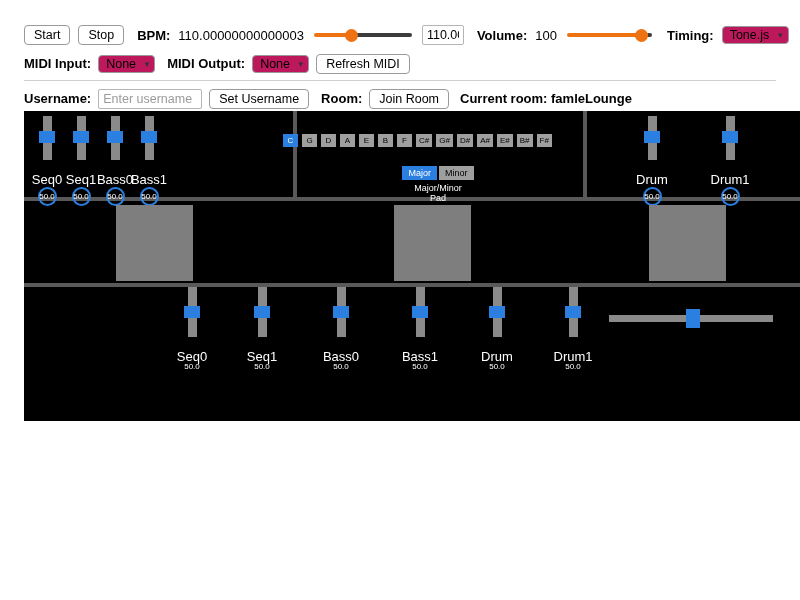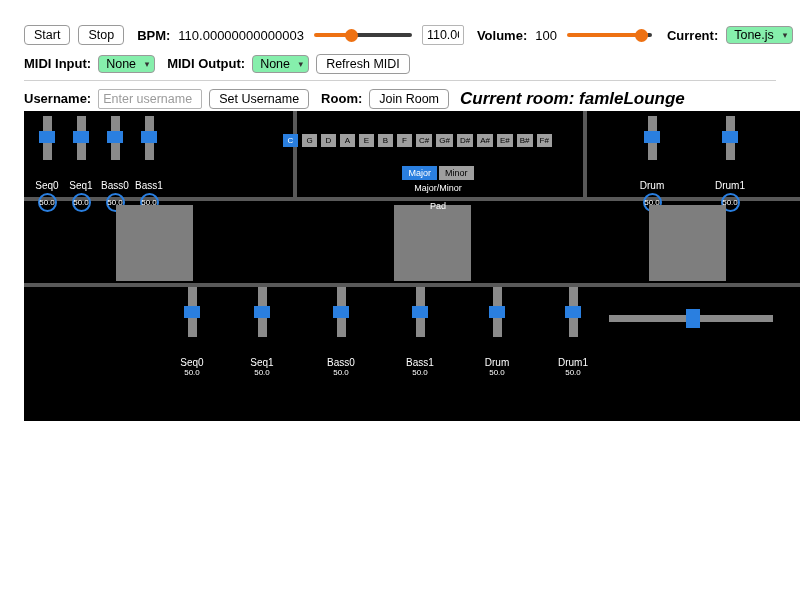--- a/index.html
+++ b/index.html
@@ -15,41 +15,41 @@
   #row2{margin-top:7px;height:21px;gap:7px;}
   #row3{height:23px;gap:7px;}
   hr.sep{border:none;border-top:1px solid #d0d0d0;margin:6px 0;}
   .lbl{font-weight:bold;white-space:nowrap;}
   .val{white-space:nowrap;}
   button{font-family:inherit;font-size:12.5px;color:#000;background:#fff;border:1px solid #9a9a9a;border-radius:4px;padding:2px 9px;white-space:nowrap;}
   input[type=text]{font-family:inherit;font-size:12.5px;border:1px solid #b5b5b5;border-radius:2px;padding:2px 4px;}
   input[type=text]::placeholder{color:#9b9b9b;}
   .selwrap{position:relative;display:inline-block;}
   .selwrap::after{content:"▾";position:absolute;right:6px;top:50%;transform:translateY(-55%);font-size:9px;color:#333;pointer-events:none;}
-  select{-webkit-appearance:none;appearance:none;font-family:inherit;font-size:12.5px;color:#000;background:#86efac;border:1px solid #9a9a9a;border-radius:4px;padding:1px 18px 1px 7px;}
+  select{-webkit-appearance:none;appearance:none;font-family:inherit;font-size:12.5px;color:#000;background:#be185d;border:1px solid #9a9a9a;border-radius:4px;padding:1px 18px 1px 7px;}
   input[type=range]{-webkit-appearance:none;appearance:none;height:4px;border-radius:2px;background:#3c3c3c;outline:none;}
   input[type=range]::-webkit-slider-thumb{-webkit-appearance:none;width:13px;height:13px;border-radius:50%;background:var(--accent-orange);border:none;}
   #bpm-slider{width:98px;}
   #vol-slider{width:85px;}
   #bpm-num{width:42px;overflow:hidden;}
   #username-input{width:104px;}
   #room-input{width:120px;}
   .space-l{margin-left:5px;}
-  .current-room{font-style:italic;font-weight:bold;font-size:17px;margin-left:4px;white-space:nowrap;}
+  .current-room{font-weight:bold;font-size:13px;margin-left:4px;white-space:nowrap;}
 
   .canvas{position:relative;width:784px;height:310px;background:#000;color:#fff;font-size:9px;overflow:hidden;margin-top:1px;}
   .hdiv{position:absolute;left:0;width:784px;height:4px;background:var(--divider);}
   .vdiv{position:absolute;width:4px;background:var(--divider);}
   .abs{position:absolute;}
   .channel{width:34px;display:flex;flex-direction:column;align-items:center;}
   .vtrack{position:relative;width:9px;height:44px;background:var(--fader-track);}
   .vhandle{position:absolute;left:50%;transform:translateX(-50%);top:15px;width:16px;height:12px;background:var(--accent-blue);}
   .channel.tall .vtrack{height:50px;}
   .channel.tall .vhandle{top:19px;}
-  .vlabel{margin-top:20px;font-size:10px;line-height:11px;white-space:nowrap;}
+  .vlabel{margin-top:14px;font-size:13px;line-height:11px;white-space:nowrap;}
   .vvalue{font-size:8px;line-height:10px;}
   .ringwrap{position:relative;width:21px;height:21px;margin-top:1px;display:flex;align-items:center;justify-content:center;}
   .ring{position:absolute;inset:1px;border:2px solid var(--accent-blue);border-radius:50%;}
   .ringwrap .vvalue{position:relative;z-index:1;}
   .keys{position:absolute;left:259px;top:23px;display:flex;gap:4px;}
   .key{min-width:15px;height:13px;padding:0 3px;background:var(--key-gray);color:#000;font-size:8px;display:flex;align-items:center;justify-content:center;}
   .key.selected{background:var(--accent-blue);color:#fff;}
   .midpanel-caption{position:absolute;left:269px;width:290px;text-align:center;font-size:9px;}
   .modes{position:absolute;left:269px;width:290px;top:55px;display:flex;justify-content:center;gap:2px;}
   .mode{height:14px;padding:0 6px;display:flex;align-items:center;background:var(--key-gray);color:#000;font-size:9px;}
@@ -66,21 +66,21 @@
   <div class="row" id="row1">
     <button>Start</button>
     <button>Stop</button>
     <span class="lbl space-l">BPM:</span>
     <span class="val">110.00000000000003</span>
     <input type="range" id="bpm-slider" min="0" max="100" value="36" style="background: linear-gradient(to right, var(--accent-orange) 0%, var(--accent-orange) 36%, #3c3c3c 36%, #3c3c3c 100%);">
     <input type="text" id="bpm-num" value="110.00000000000003" style="">
     <span class="lbl space-l">Volume:</span>
     <span class="val">100</span>
     <input type="range" id="vol-slider" min="0" max="100" value="95" style="background: linear-gradient(to right, var(--accent-orange) 0%, var(--accent-orange) 95%, #3c3c3c 95%, #3c3c3c 100%);">
-    <span class="lbl space-l">Current:</span>
+    <span class="lbl space-l">Timing:</span>
     <span class="selwrap">
       <select><option>Tone.js</option></select>
     </span>
   </div>
 
   <div class="row" id="row2">
     <span class="lbl">MIDI Input:</span>
     <span class="selwrap">
       <select><option>None</option></select>
     </span>
@@ -187,21 +187,21 @@
         <div class="key">A#</div>
         <div class="key">E#</div>
         <div class="key">B#</div>
         <div class="key">F#</div>
       </div>
     <div class="modes" id="mode-row">
         <div class="mode selected">Major</div>
         <div class="mode">Minor</div>
       </div>
     <div class="midpanel-caption" style="top:72px;">Major/Minor</div>
-    <div class="midpanel-caption" style="top:90px;z-index:2;">Pad</div>
+    <div class="midpanel-caption" style="top:82px;z-index:2;">Pad</div>
 
     <div class="pad" style="left:92px;"></div>
     <div class="pad" style="left:370px;"></div>
     <div class="pad" style="left:625px;"></div>
 
     <div>
       <div class="hslider-track"></div>
       <div class="hslider-handle"></div>
     </div>
   <div class="channel tall" style="position: absolute; left: 151px; top: 176px;">

